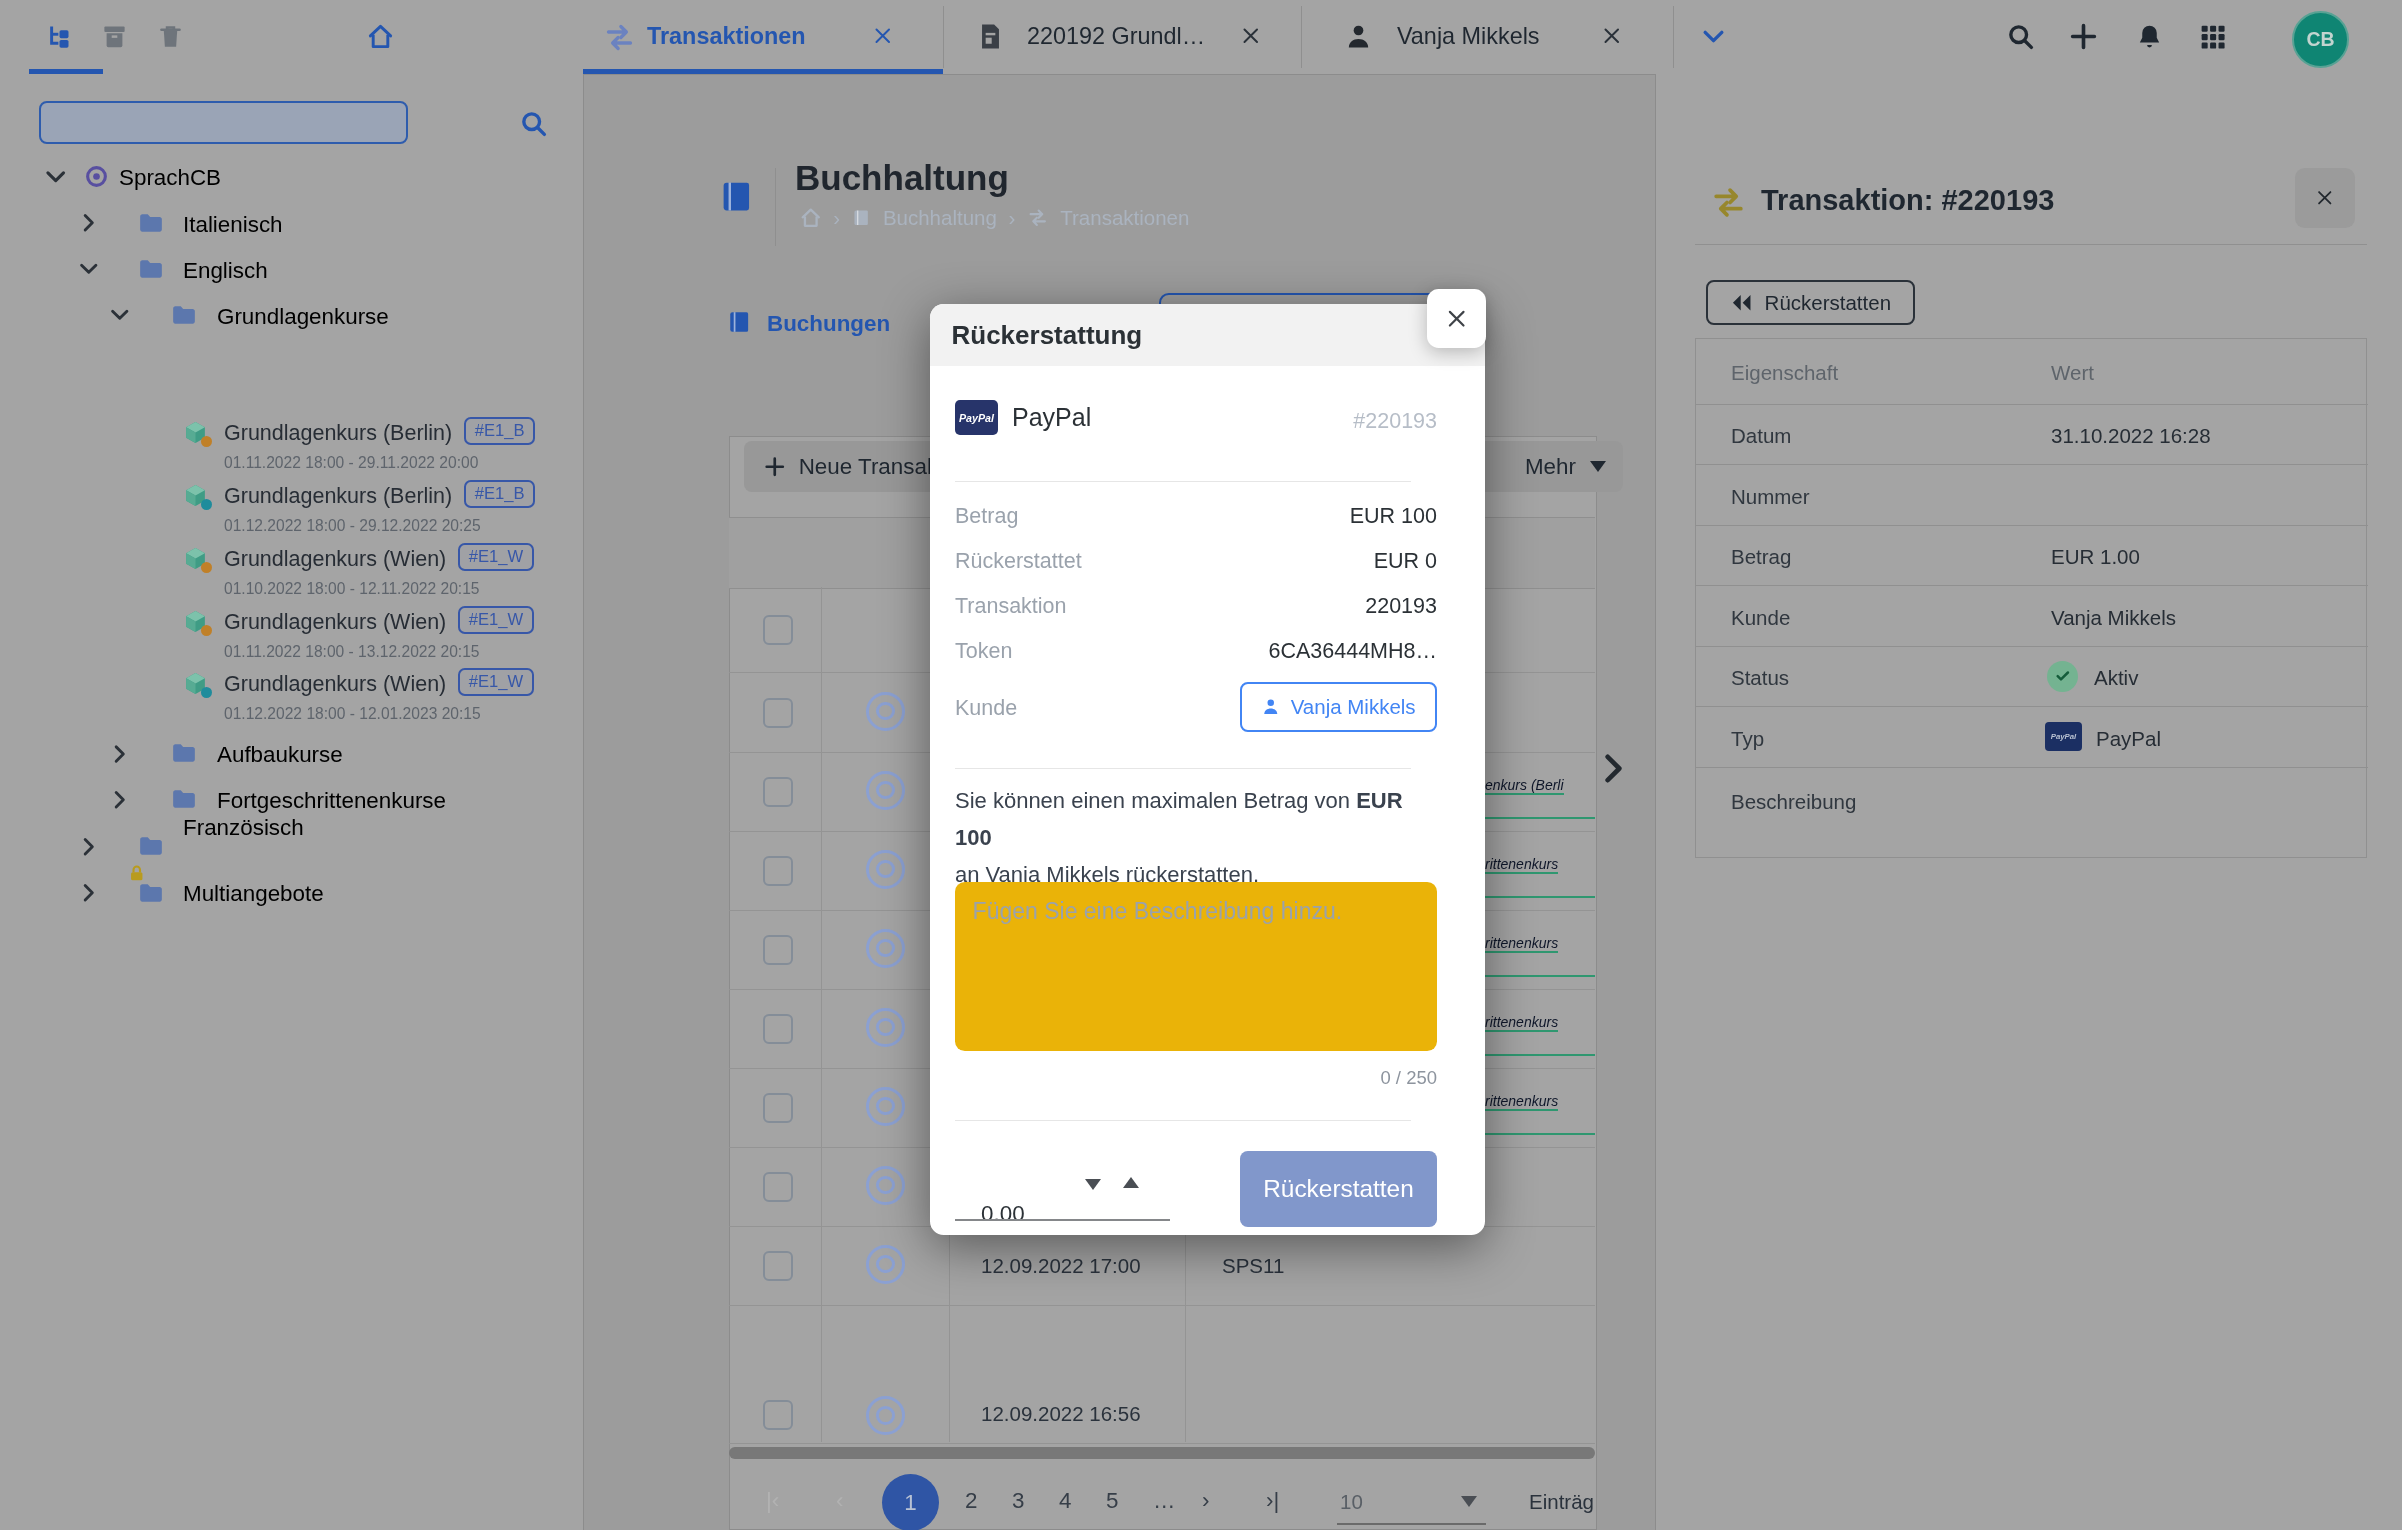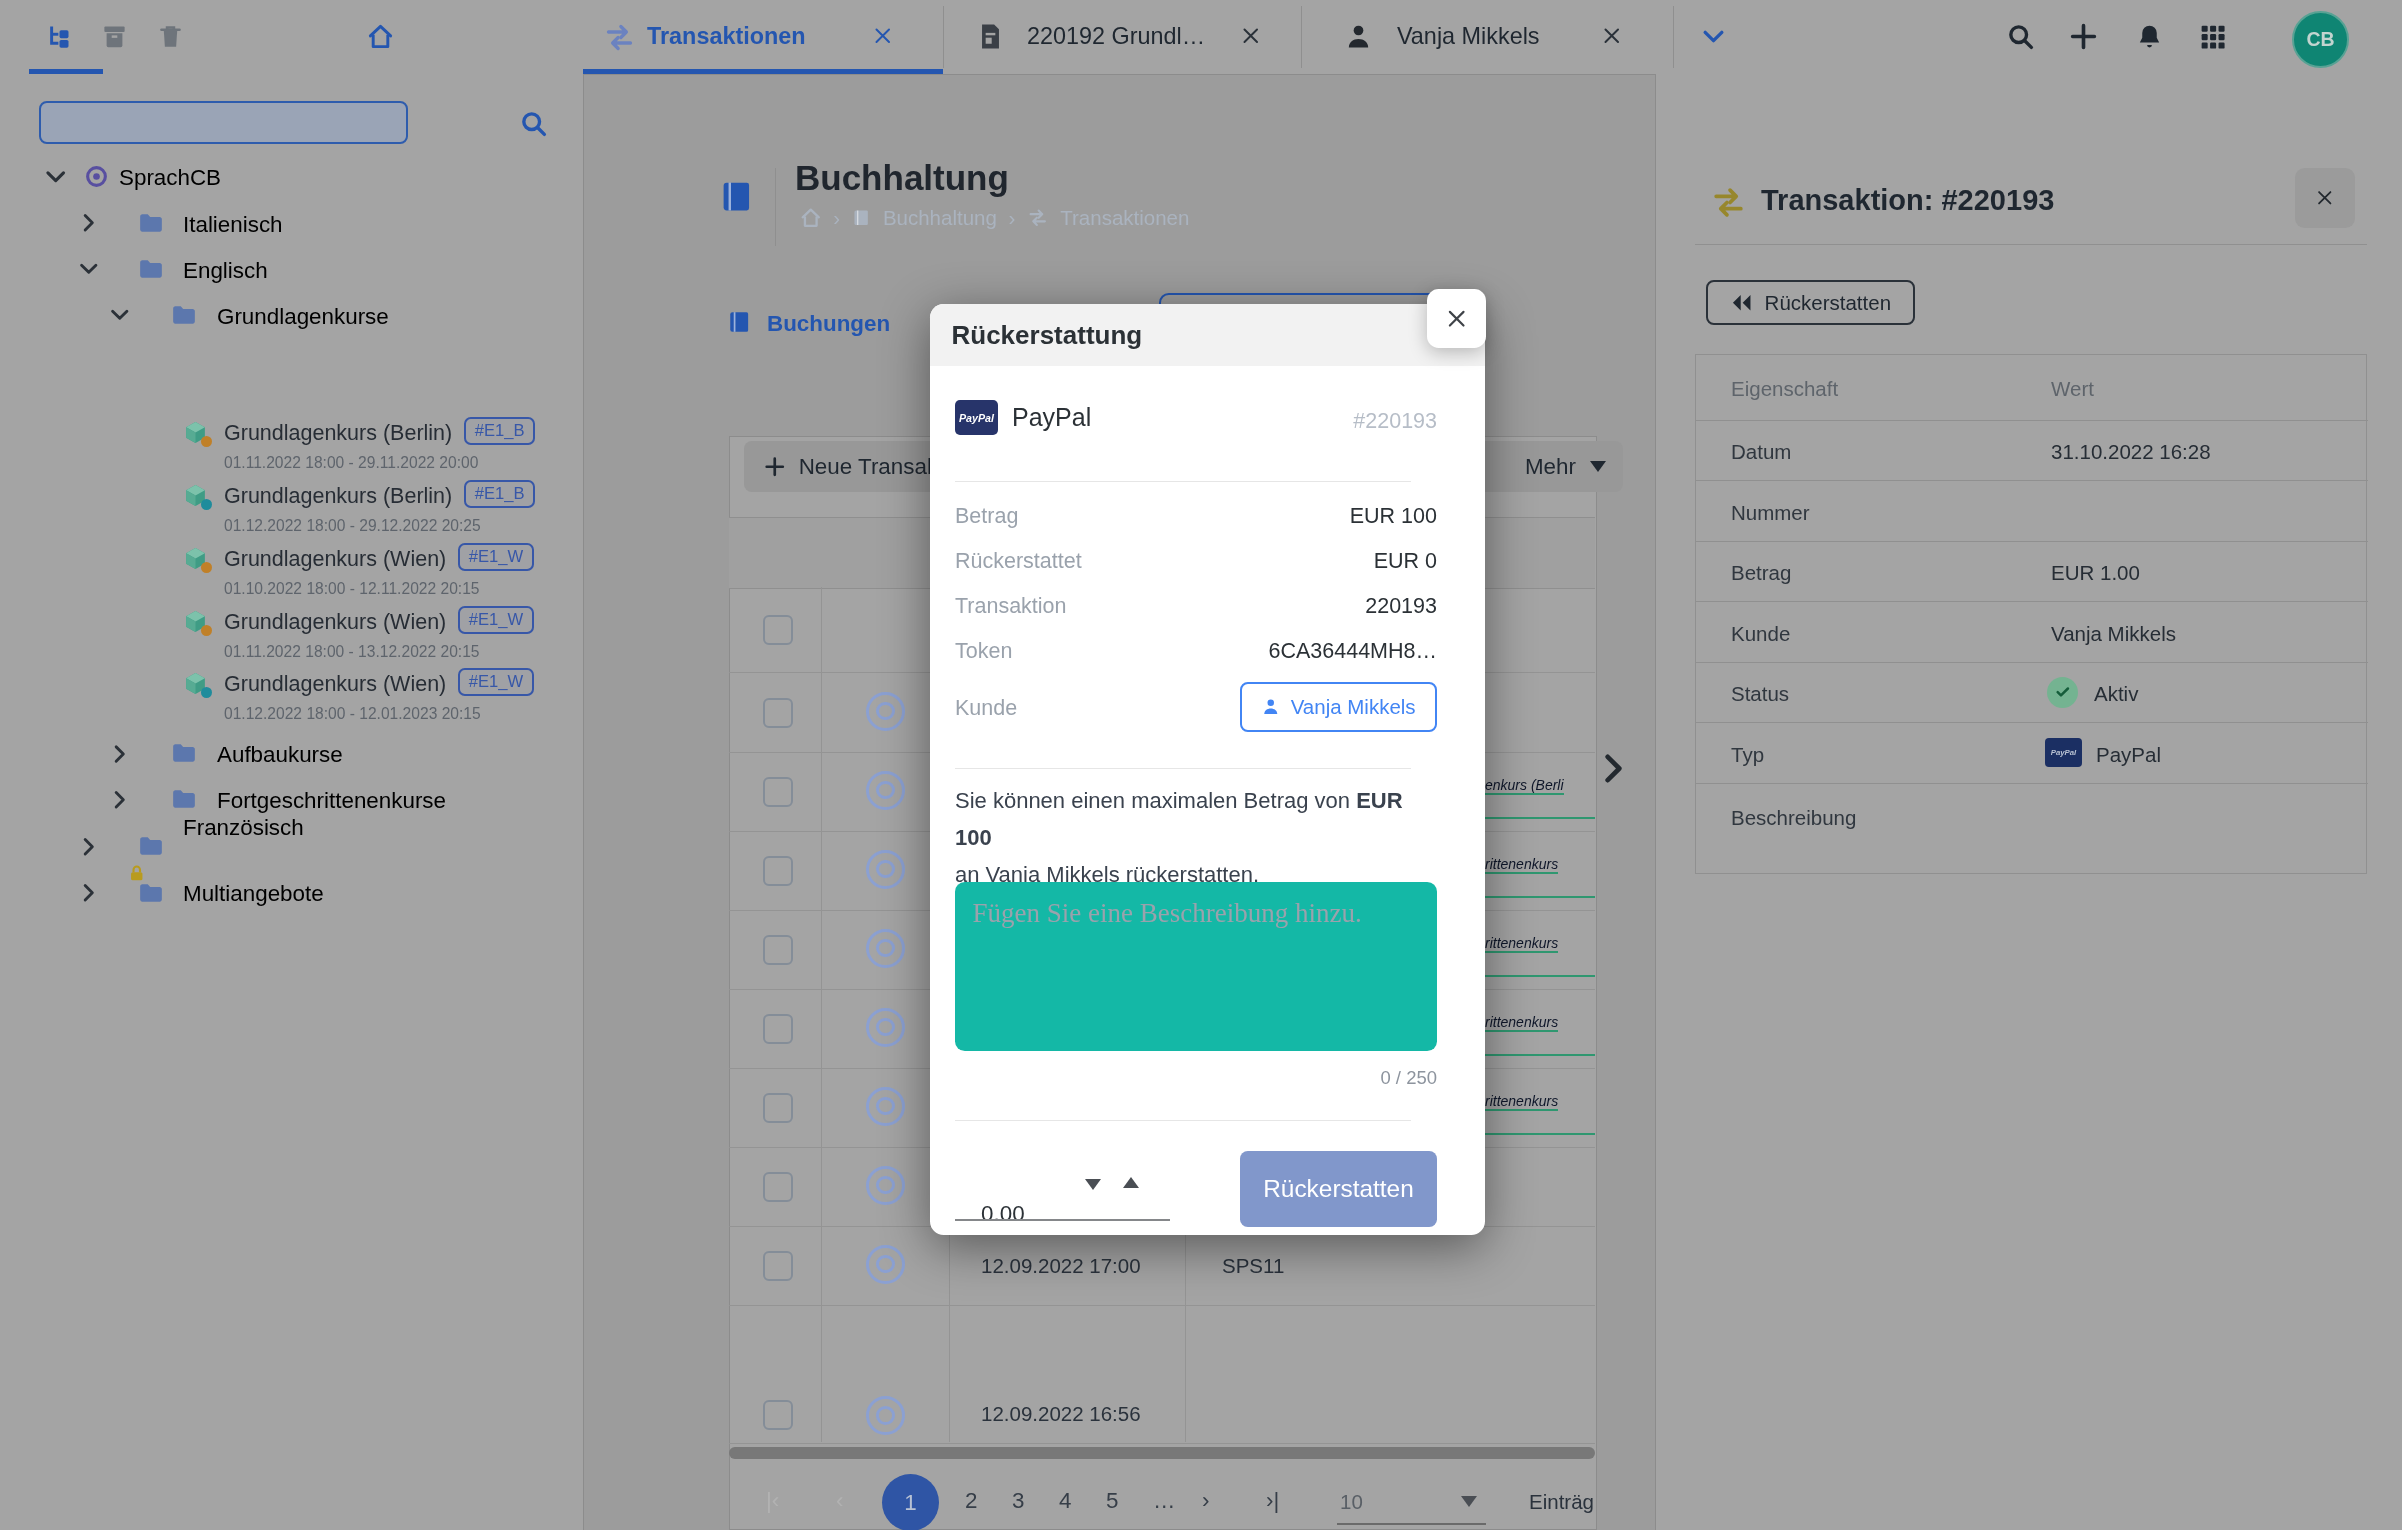--- a/index.html
+++ b/index.html
@@ -61,21 +61,21 @@
   .modal{left:930px;top:304px;width:555px;height:931px;background:#ffffff;border-radius:13.7px;box-shadow:0 11.7px 49px rgba(0,0,0,0.45);z-index:100;}
   .m-head{left:0;top:0;width:555px;height:62px;background:#f2f2f2;border-radius:13.7px 13.7px 0 0;}
   .m-title{font-size:26px;font-weight:600;color:#2b3136;}
   .m-close{width:59px;height:59px;background:#ffffff;border-radius:11.7px;box-shadow:0 3.9px 17.6px rgba(0,0,0,0.25);display:flex;align-items:center;justify-content:center;font-size:25px;color:#3f4348;z-index:101;}
   .pp-logo{width:43px;height:35px;background:#27346a;border-radius:4.9px;color:#ffffff;font-style:italic;font-weight:700;font-size:10.7px;display:flex;align-items:center;justify-content:center;}
   .m-divider{height:1px;background:#e6e6e6;}
   .m-label{font-size:21.5px;color:#9aa2ac;}
   .m-value{font-size:21.5px;color:#2b3136;font-weight:500;}
   .m-cust{border:2px solid #4285f4;border-radius:7.8px;color:#4285f4;font-size:20.5px;display:flex;align-items:center;justify-content:center;gap:9.8px;box-sizing:border-box;}
   .m-para{font-size:22px;color:#3a424e;line-height:37px;}
-  .m-textarea{background:#14b8a6;border:none;border-radius:9.8px;resize:none;font-family:Liberation Serif, serif;font-size:27px;color:#3a424e;padding:15.6px 17.6px;box-sizing:border-box;outline:none;}
+  .m-textarea{background:#eab308;border:none;border-radius:9.8px;resize:none;font-family:Liberation Sans, sans-serif;font-size:23px;color:#3a424e;padding:15.6px 17.6px;box-sizing:border-box;outline:none;}
   .m-textarea::placeholder{color:#9aa2ac;}
   .m-counter{font-size:18.5px;color:#8d949e;}
   .m-amount{border:none;background:transparent;outline:none;font-size:22.4px;color:#2b3136;font-family:"Liberation Sans",sans-serif;width:88px;margin-top:28px;}
   .m-underline{height:2px;background:#85878a;}
   .m-submit{background:#8197cb;border:none;border-radius:7.8px;color:#ffffff;font-size:24.4px;font-family:"Liberation Sans",sans-serif;}
 </style>
 </head>
 <body>
 
 <svg width="0" height="0" style="position:absolute">
@@ -601,21 +601,21 @@
       </div>
     <div class="abs" style="left:39px;top:170px;width:672px;height:1px;background:#909090"></div>
 
     <div class="abs rp-btn" style="left:50px;top:206px">
       <svg class="ic" width="23.4" height="23.4" style="color:#1f2730" viewBox="0 0 24 24">
           <use href="#i-rewind"></use>
         </svg>
       <span>Rückerstatten</span>
     </div>
 
-    <div class="abs rp-table" style="left:39px;top:280px;width:672px;height:520px;box-sizing:border-box">
+    <div class="abs rp-table" style="left:39px;top:264px;width:672px;height:520px;box-sizing:border-box">
       <div class="abs rp-row" style="left:0;top:0;width:672px;height:65px">
         <span class="abs rp-h" style="left:35px;top:21.5px">Eigenschaft</span>
         <span class="abs rp-h" style="left:355px;top:21.5px">Wert</span>
       </div>
       <div class="abs rp-row" style="left:0;top:65px;width:672px;height:60px">
         <span class="abs rp-l" style="left:35px;top:19.5px">Datum</span>
         <span class="abs rp-v" style="left:355px;top:19.5px">31.10.2022 16:28</span>
       </div>
       <div class="abs rp-row" style="left:0;top:126px;width:672px;height:60px">
         <span class="abs rp-l" style="left:35px;top:19.5px">Nummer</span>

